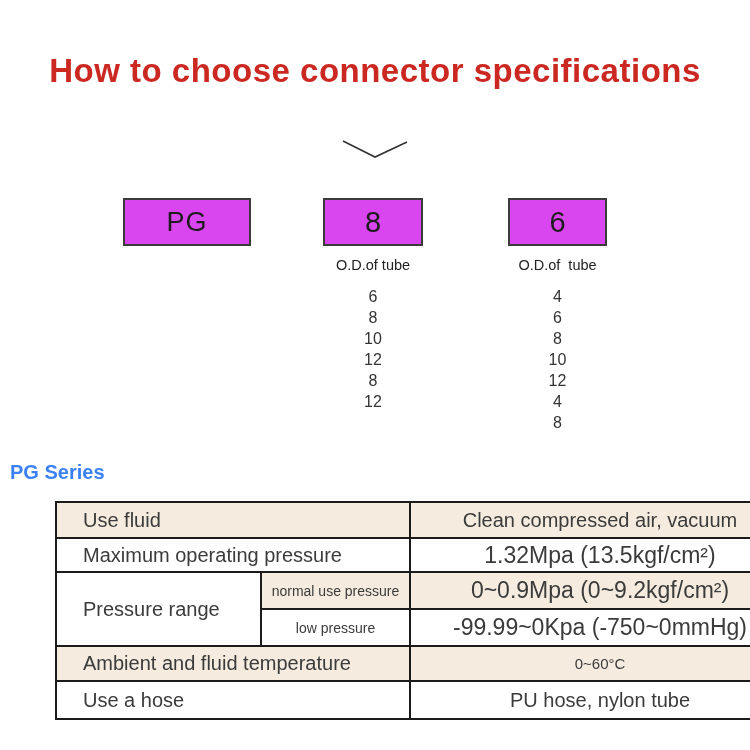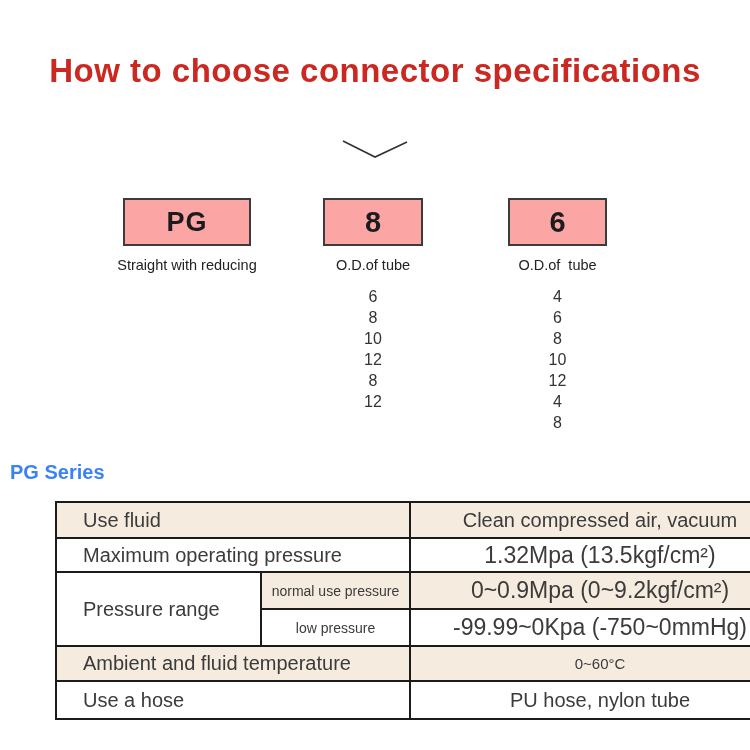--- a/index.html
+++ b/index.html
@@ -27,23 +27,23 @@
     position: absolute; top: 138px; left: 340px;
     width: 70px; height: 24px;
   }
 
   .group { position: absolute; top: 198px; }
   .group-pg { left: 123px; width: 128px; }
   .group-8  { left: 323px; width: 100px; }
   .group-6  { left: 508px; width: 99px;  }
 
   .code-box {
-    height: 48px; border: 2px solid #3c3c3c; background: #fca5a5;
+    height: 48px; border: 2px solid #3c3c3c; background: #d946ef;
     display: flex; align-items: center; justify-content: center;
-    font-weight: bold; font-size: 29px; color: #1c1c1c;
+    font-weight: normal; font-size: 29px; color: #1c1c1c;
   }
   .group-pg .code-box { font-size: 27px; letter-spacing: 1px; }
 
   .box-label {
     margin-top: 11px;
     width: 220%; margin-left: -60%;
     text-align: center;
     font-size: 14.5px; color: #222222;
     white-space: pre; 
   }
@@ -93,21 +93,20 @@
 <div class="page">
 
   <div class="title">How to choose connector specifications</div>
 
   <svg class="chevron" viewBox="0 0 70 24">
     <polyline points="3,3 35,19 67,4" fill="none" stroke="#333333" stroke-width="1.6"></polyline>
   </svg>
 
   <div class="group group-pg">
     <div class="code-box">PG</div>
-    <div class="box-label">Straight with reducing</div>
   </div>
 
   <div class="group group-8">
     <div class="code-box">8</div>
     <div class="box-label">O.D.of tube</div>
     <div class="options">
       <div>6</div>
       <div>8</div>
       <div>10</div>
       <div>12</div>

